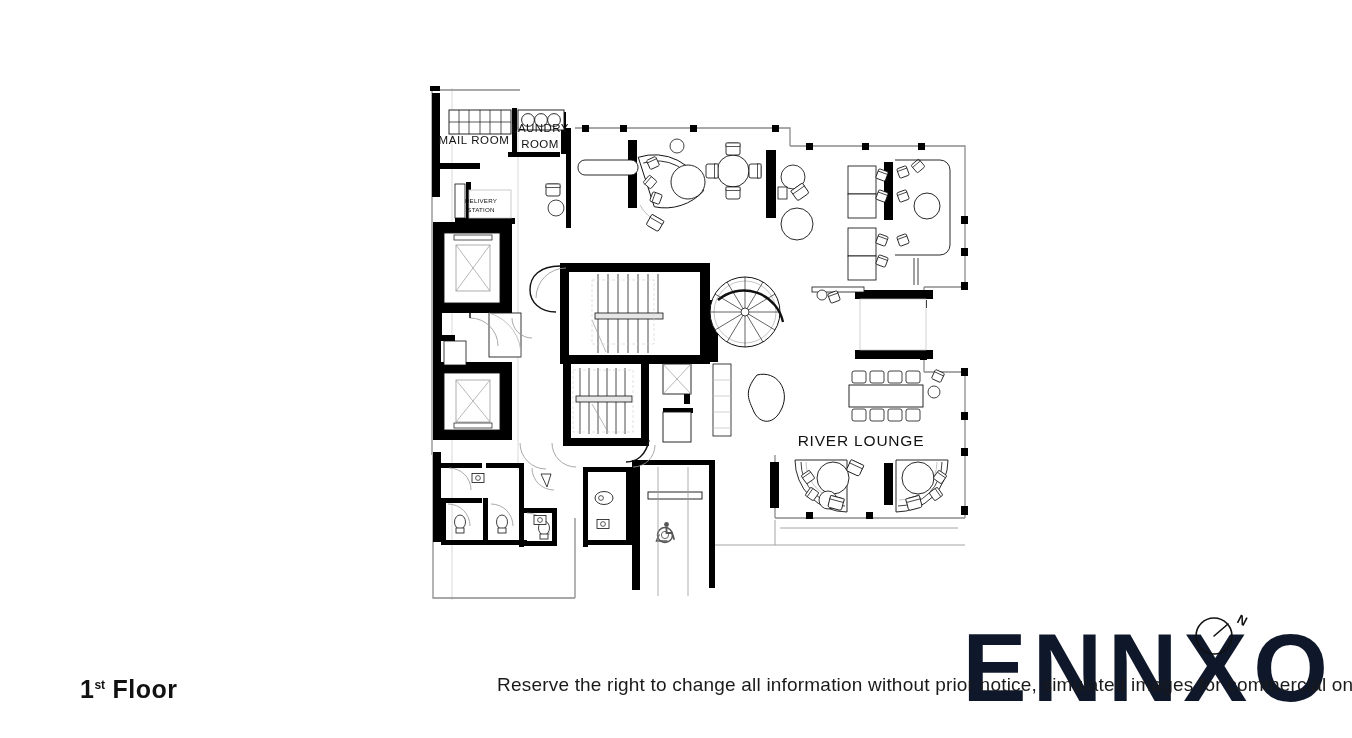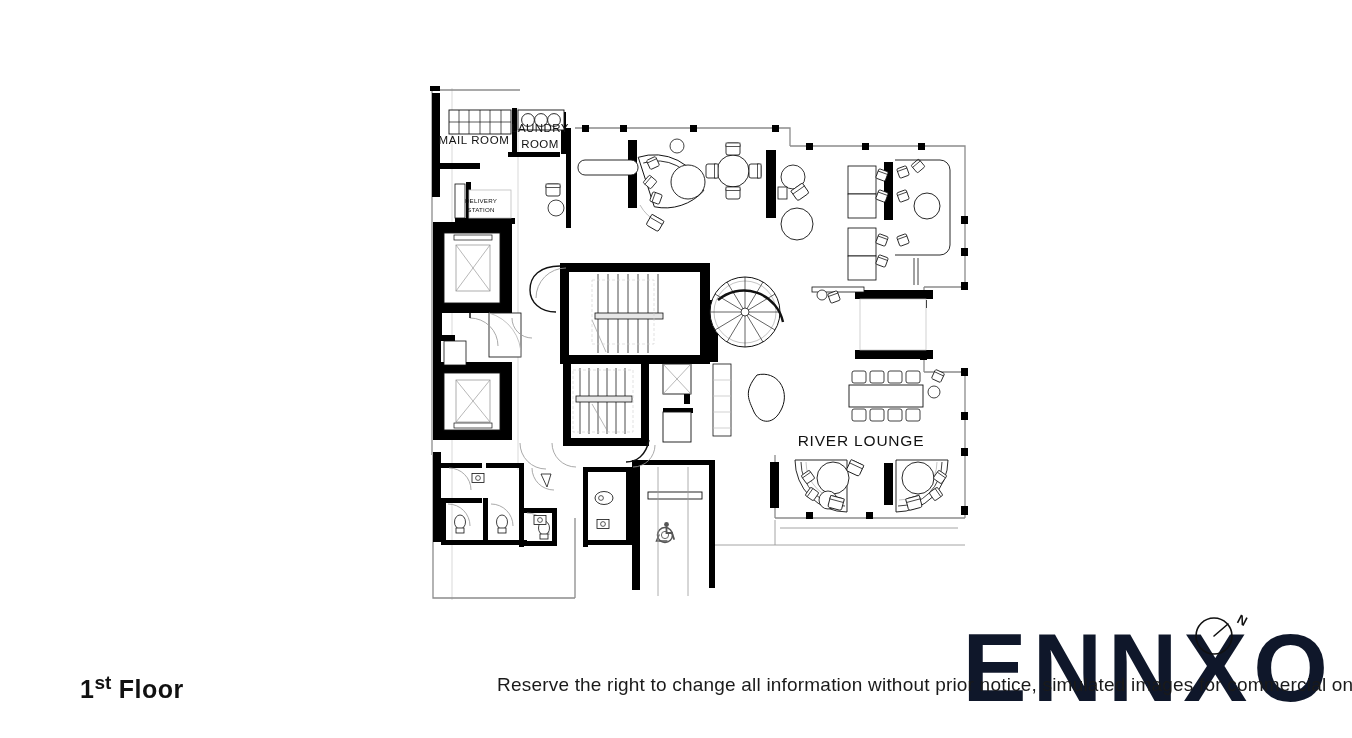--- a/index.html
+++ b/index.html
@@ -54,21 +54,21 @@
     left: 80px;
     bottom: 34px;
     font-size: 25px;
     font-weight: 700;
     letter-spacing: 0.5px;
     color: #111;
     z-index: 4;
     white-space: nowrap;
   }
   #floor-title .ord {
-    font-size: 19px;
+    font-size: 12px;
     vertical-align: super;
     font-weight: 700;
     letter-spacing: 0;
   }
   #disclaimer {
     position: absolute;
     left: 497px;
     bottom: 42px;
     font-size: 19px;
     letter-spacing: 0.2px;

